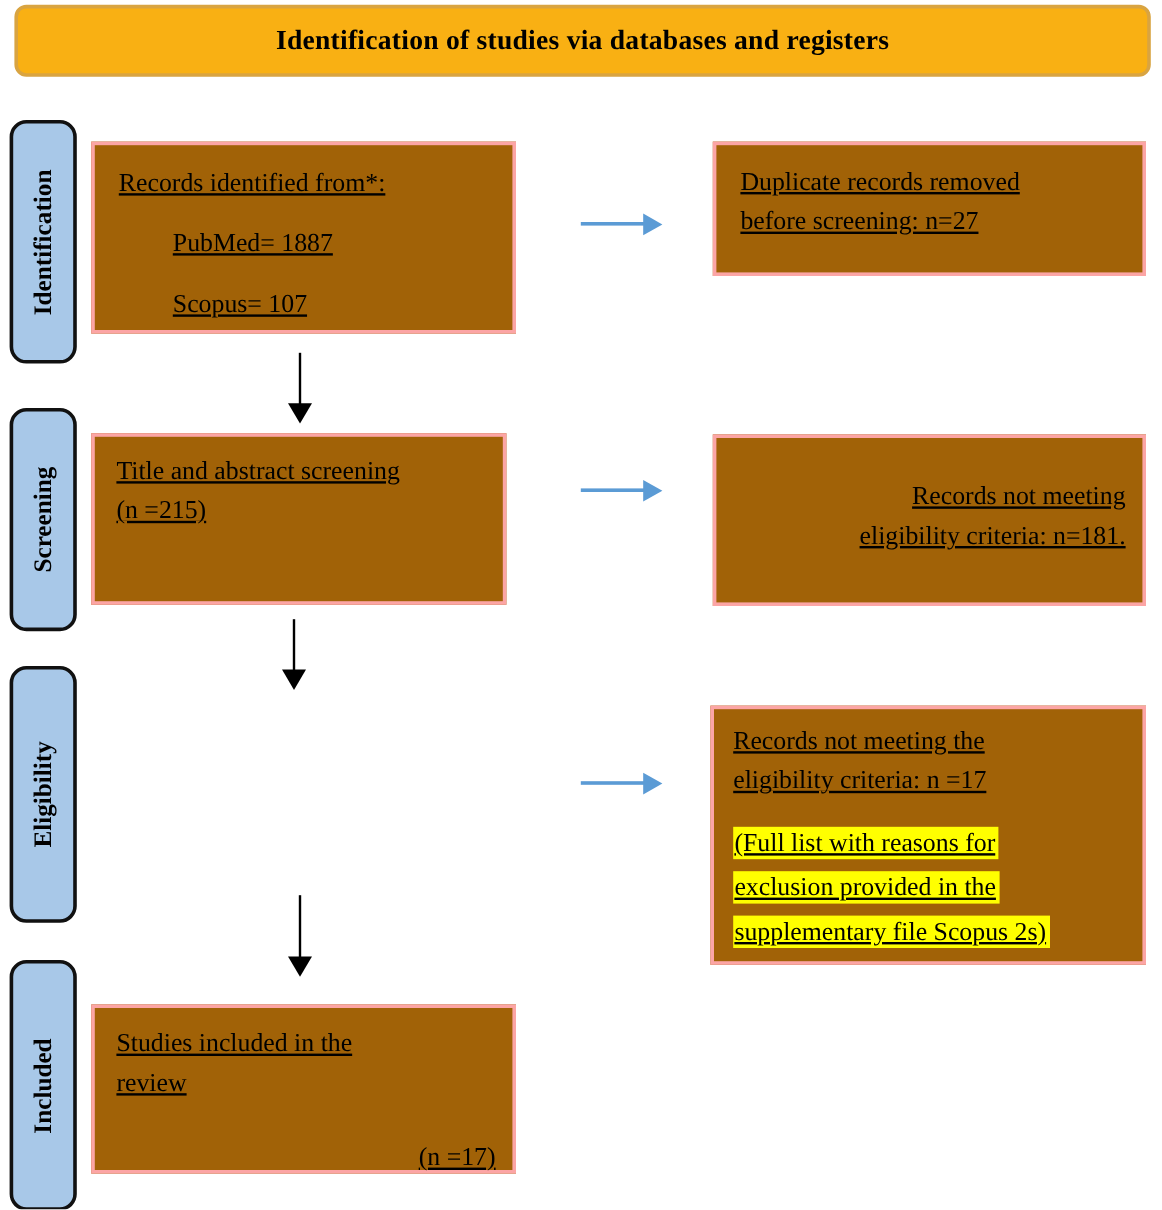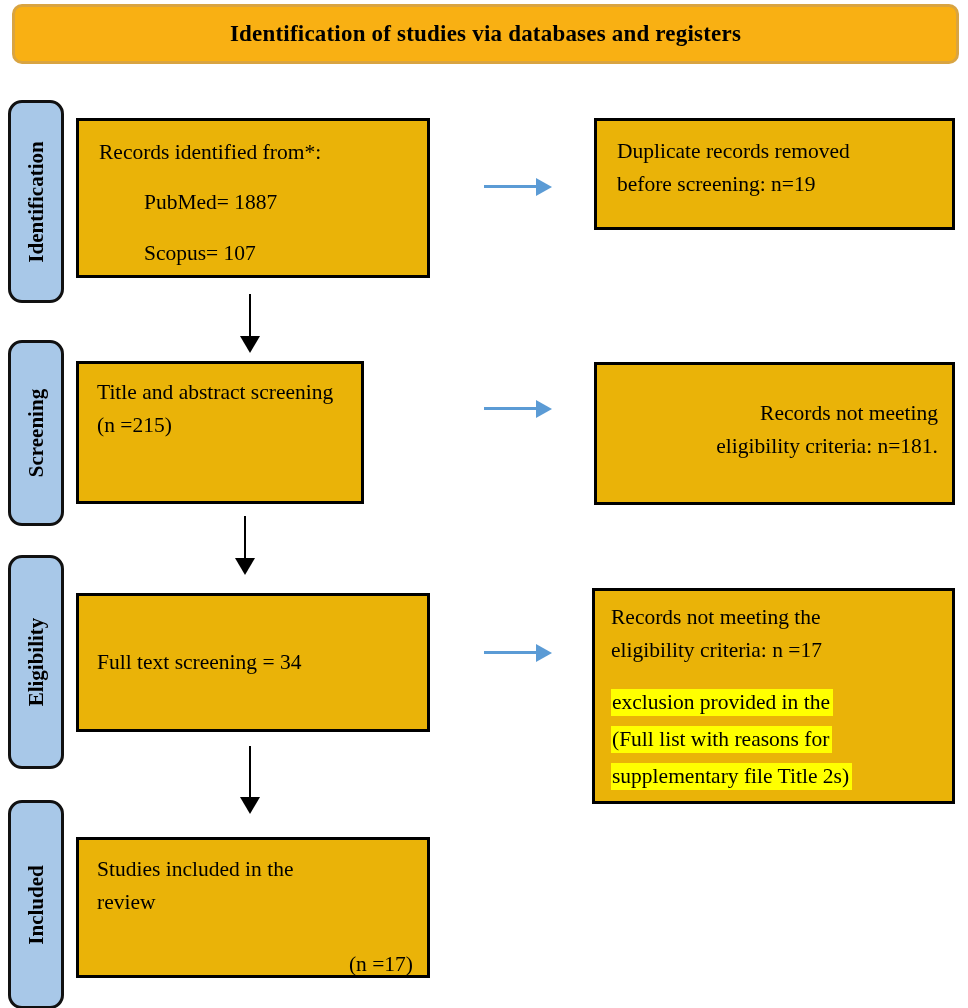--- a/index.html
+++ b/index.html
@@ -47,28 +47,29 @@
     font-weight: bold;
   }
   #stage-identification { top: 100px; height: 197px; }
   #stage-screening      { top: 340px; height: 180px; }
   #stage-eligibility    { top: 555px; height: 208px; }
   #stage-included       { top: 800px; height: 203px; }
 
   
   .box {
     position: absolute;
-    background: #eab308;
-    border: 3px solid #000000;
+    background: #a16207;
+    border: 3px solid #fca5a5;
     box-sizing: border-box;
     font-size: 21.5px;
     line-height: 1.55;
+    text-decoration: underline;
   }
   #main-box-1 { left: 76px; top: 118px; width: 354px; height: 160px; padding: 15px 14px 0 20px; }
-  #main-box-2 { left: 76px; top: 361px; width: 288px; height: 143px; padding: 12px 14px 0 18px; }
+  #main-box-2 { left: 76px; top: 361px; width: 346px; height: 143px; padding: 12px 14px 0 18px; }
   #main-box-3 { left: 76px; top: 593px; width: 354px; height: 139px; padding: 0 14px 0 18px; display:flex; align-items:center; }
   #main-box-4 { left: 76px; top: 837px; width: 354px; height: 141px; padding: 13px 14px 0 18px; }
 
   #side-box-1 { left: 594px; top: 118px; width: 361px; height: 112px; padding: 14px 14px 0 20px; }
   #side-box-2 { left: 594px; top: 362px; width: 361px; height: 143px; padding: 32px 14px 0 22px; text-align: right; }
   #side-box-3 { left: 592px; top: 588px; width: 363px; height: 216px; padding: 10px 10px 0 16px; }
 
   .indent-1 { margin-left: 45px; }
   .gap-top  { margin-top: 17px; }
   .gap-top-lg { margin-top: 28px; text-align: right; }
@@ -146,47 +147,44 @@
     <div>Records identified from*:</div>
     <div class="indent-1 gap-top">PubMed= 1887</div>
     <div class="indent-1 gap-top">Scopus= 107</div>
   </div>
 
   <div class="box" id="main-box-2">
     <div>Title and abstract screening</div>
     <div>(n =215)</div>
   </div>
 
-  <div class="box" id="main-box-3">
-    <div>Full text screening = 34</div>
-  </div>
 
   <div class="box" id="main-box-4">
     <div>Studies included in the</div>
     <div>review</div>
     <div class="indent-1 gap-top-lg">(n =17)</div>
   </div>
 
   <div class="box" id="side-box-1">
     <div>Duplicate records removed</div>
-    <div>before screening: n=19</div>
+    <div>before screening: n=27</div>
   </div>
 
   <div class="box" id="side-box-2">
     <div>Records not meeting</div>
     <div>eligibility criteria: n=181.</div>
   </div>
 
   <div class="box" id="side-box-3">
     <div>Records not meeting the</div>
     <div>eligibility criteria: n =17</div>
     <div class="hl-group">
+      <div><span class="hl">(Full list with reasons for</span></div>
       <div><span class="hl">exclusion provided in the</span></div>
-      <div><span class="hl">(Full list with reasons for</span></div>
-      <div><span class="hl">supplementary file Title 2s)</span></div>
+      <div><span class="hl">supplementary file Scopus 2s)</span></div>
     </div>
   </div>
 
   <div class="vline" id="varrow-1-line"></div>
   <div class="vhead" id="varrow-1-head"></div>
   <div class="vline" id="varrow-2-line"></div>
   <div class="vhead" id="varrow-2-head"></div>
   <div class="vline" id="varrow-3-line"></div>
   <div class="vhead" id="varrow-3-head"></div>
 

